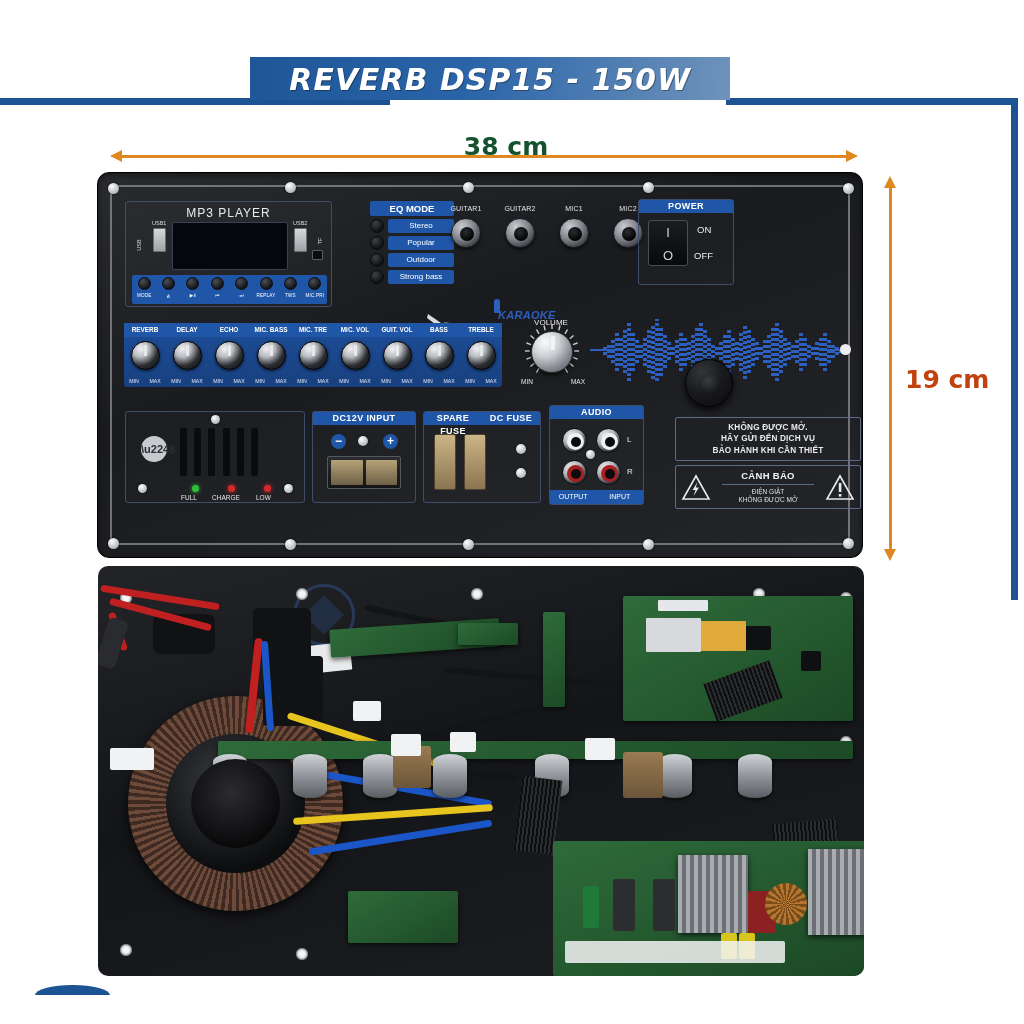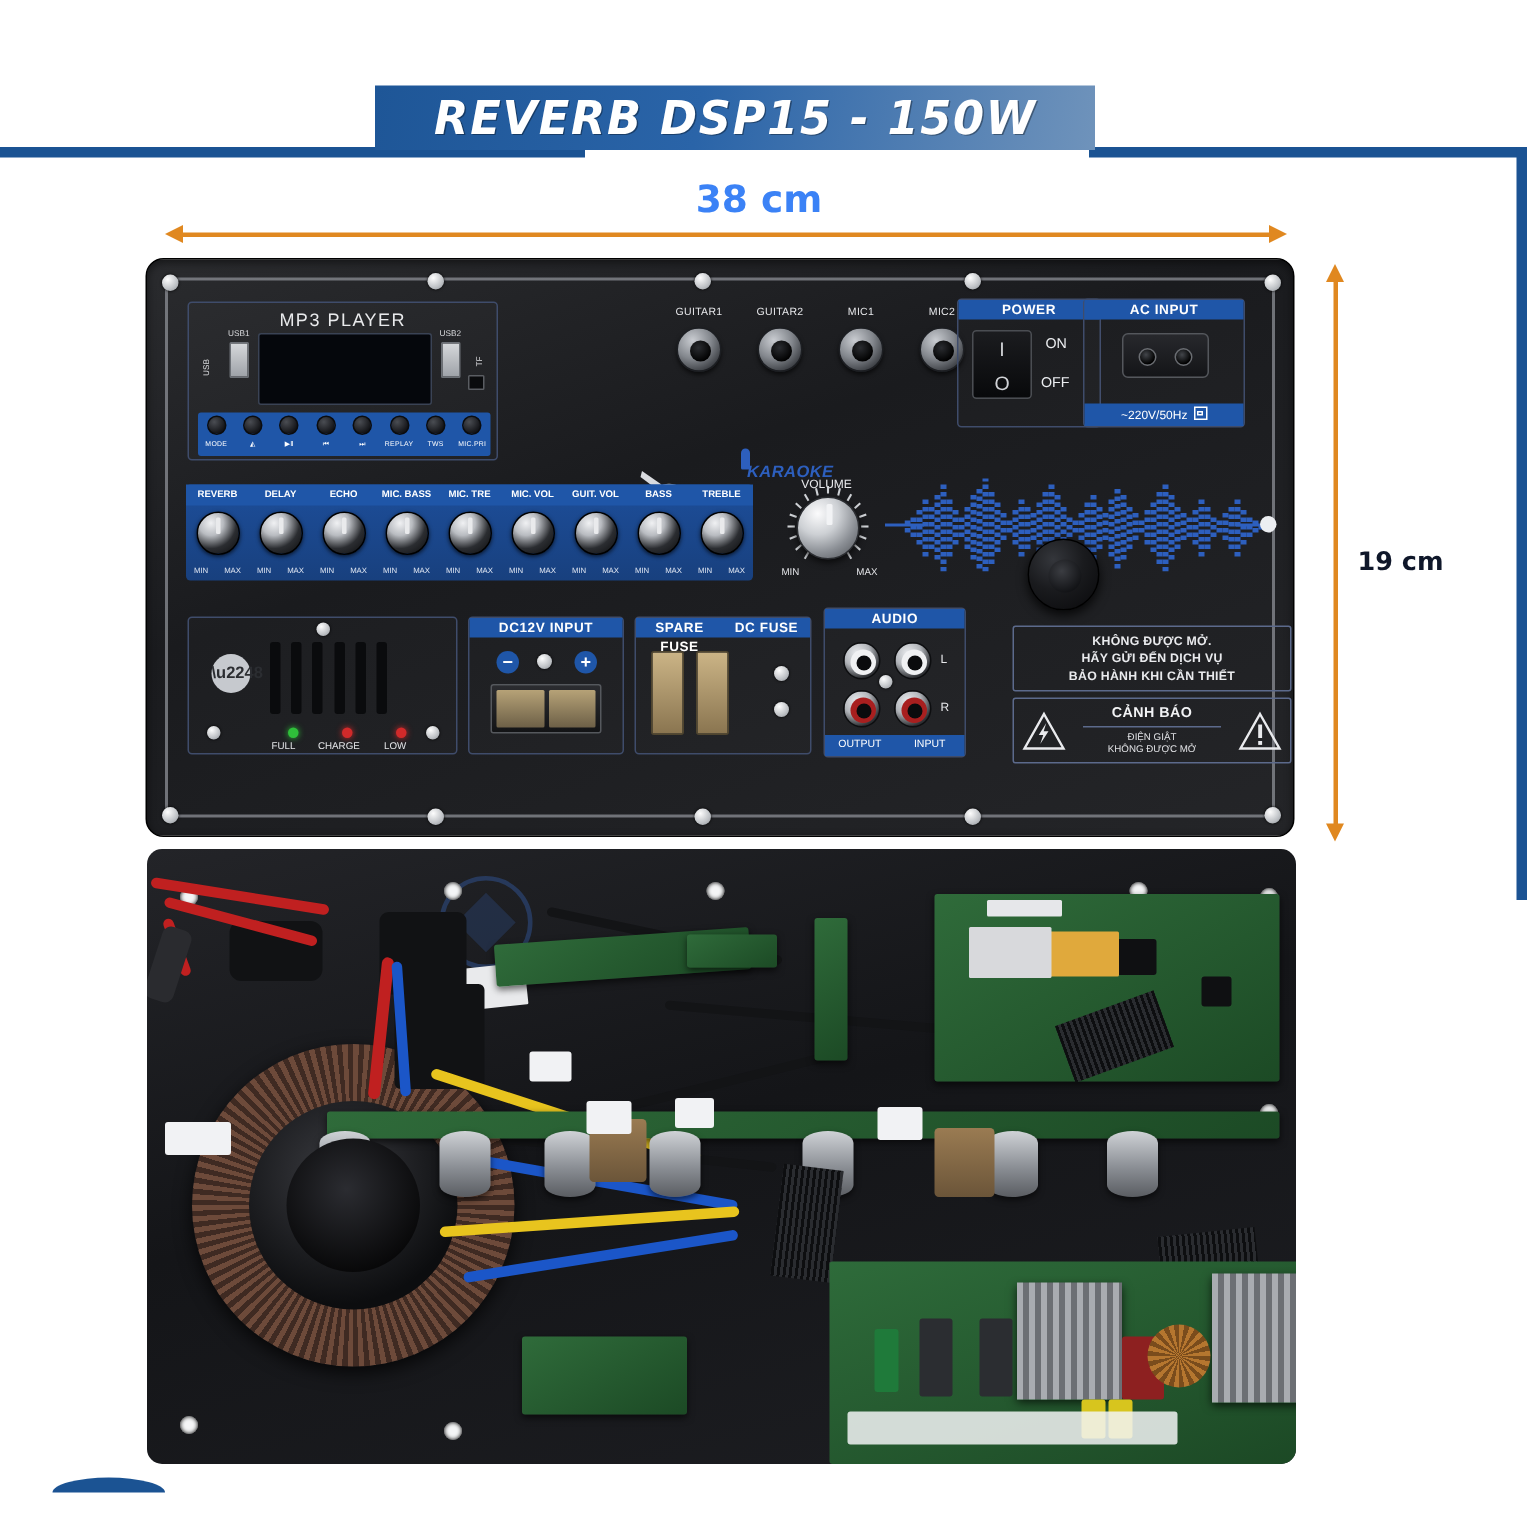--- a/index.html
+++ b/index.html
@@ -29,30 +29,30 @@
     transform:scaleX(.96);
   }
 
   
   .dim-h { position:absolute; left:110px; top:150px; width:748px; height:12px; }
   .dim-h .bar { position:absolute; left:9px; top:5px; width:730px; height:3px; background:#e08820; }
   .dim-h .ar-l { position:absolute; left:0; top:0; width:0;height:0;
                  border-top:6px solid transparent;border-bottom:6px solid transparent;border-right:12px solid #e08820; }
   .dim-h .ar-r { position:absolute; right:0; top:0; width:0;height:0;
                  border-top:6px solid transparent;border-bottom:6px solid transparent;border-left:12px solid #e08820; }
-  .dim-h-label { position:absolute; left:0; top:118px; width:968px; text-align:center;
-                 color:#3b82f6; font-size:25px; font-weight:bold; font-family:"DejaVu Sans",sans-serif;padding-left:44px; }
+  .dim-h-label { position:absolute; left:0; top:132px; width:968px; text-align:center;
+                 color:#14532d; font-size:25px; font-weight:bold; font-family:"DejaVu Sans",sans-serif;padding-left:44px; }
 
   .dim-v { position:absolute; left:884px; top:176px; width:12px; height:385px; }
   .dim-v .bar { position:absolute; left:5px; top:9px; width:3px; height:367px; background:#e08820; }
   .dim-v .ar-t { position:absolute; left:0; top:0; width:0;height:0;
                  border-left:6px solid transparent;border-right:6px solid transparent;border-bottom:12px solid #e08820; }
   .dim-v .ar-b { position:absolute; left:0; bottom:0; width:0;height:0;
                  border-left:6px solid transparent;border-right:6px solid transparent;border-top:12px solid #e08820; }
-  .dim-v-label { position:absolute; left:905px; top:365px; color:#0f172a; font-size:17px;
+  .dim-v-label { position:absolute; left:905px; top:365px; color:#c2410c; font-size:25px;
                  font-weight:bold; font-family:"DejaVu Sans",sans-serif; white-space:nowrap; }
 
   
   .panel {
     position:absolute; left:97px; top:172px; width:766px; height:386px;
     background:linear-gradient(160deg,#2a2b2e 0%,#1a1b1e 40%,#242528 100%);
     border-radius:12px; border:1px solid #000;
     box-shadow:0 2px 6px rgba(0,0,0,.5) inset;
   }
   .panel-inner-line {
@@ -359,20 +359,39 @@
         <div class="mp3-knob"></div>
         <div class="mp3-btn-lbl">TWS</div>
       </div>
       <div class="mp3-btn-wrap">
         <div class="mp3-knob"></div>
         <div class="mp3-btn-lbl">MIC.PRI</div>
       </div>
     </div>
   </div>
 
+  <div class="eq-wrap">
+    <div class="eq-hdr">EQ MODE</div>
+    <div class="eq-row">
+      <div class="eq-led"></div>
+      <div class="eq-chip">Stereo</div>
+    </div>
+    <div class="eq-row">
+      <div class="eq-led"></div>
+      <div class="eq-chip">Popular</div>
+    </div>
+    <div class="eq-row">
+      <div class="eq-led"></div>
+      <div class="eq-chip">Outdoor</div>
+    </div>
+    <div class="eq-row">
+      <div class="eq-led"></div>
+      <div class="eq-chip">Strong bass</div>
+    </div>
+  </div>
 
   <div class="jack-lbl" style="left:346px;top:32px;">GUITAR1</div>
   <div class="jack" style="left:353px;top:45px;"></div>
   <div class="jack-lbl" style="left:400px;top:32px;">GUITAR2</div>
   <div class="jack" style="left:407px;top:45px;"></div>
   <div class="jack-lbl" style="left:454px;top:32px;">MIC1</div>
   <div class="jack" style="left:461px;top:45px;"></div>
   <div class="jack-lbl" style="left:508px;top:32px;">MIC2</div>
   <div class="jack" style="left:515px;top:45px;"></div>
 
@@ -387,30 +406,20 @@
   <div class="sec-box power">
     <div class="blue-hdr">POWER</div>
     <div class="rocker">
       <span>I</span>
       <span>O</span>
     </div>
     <div class="pw-on">ON</div>
     <div class="pw-off">OFF</div>
   </div>
 
-  <div class="sec-box ac">
-    <div class="blue-hdr">AC INPUT</div>
-    <div class="ac-socket">
-      <i class="ac-pin" style="left:10px;"></i>
-      <i class="ac-pin" style="left:34px;"></i>
-    </div>
-    <div class="ac-foot">
-      <span>~220V/50Hz</span><i class="sq"></i>
-    </div>
-  </div>
 
 
   <div class="knobbank">
     <div class="kb-top">
       <div>REVERB</div>
       <div>DELAY</div>
       <div>ECHO</div>
       <div>MIC. BASS</div>
       <div>MIC. TRE</div>
       <div>MIC. VOL</div>

